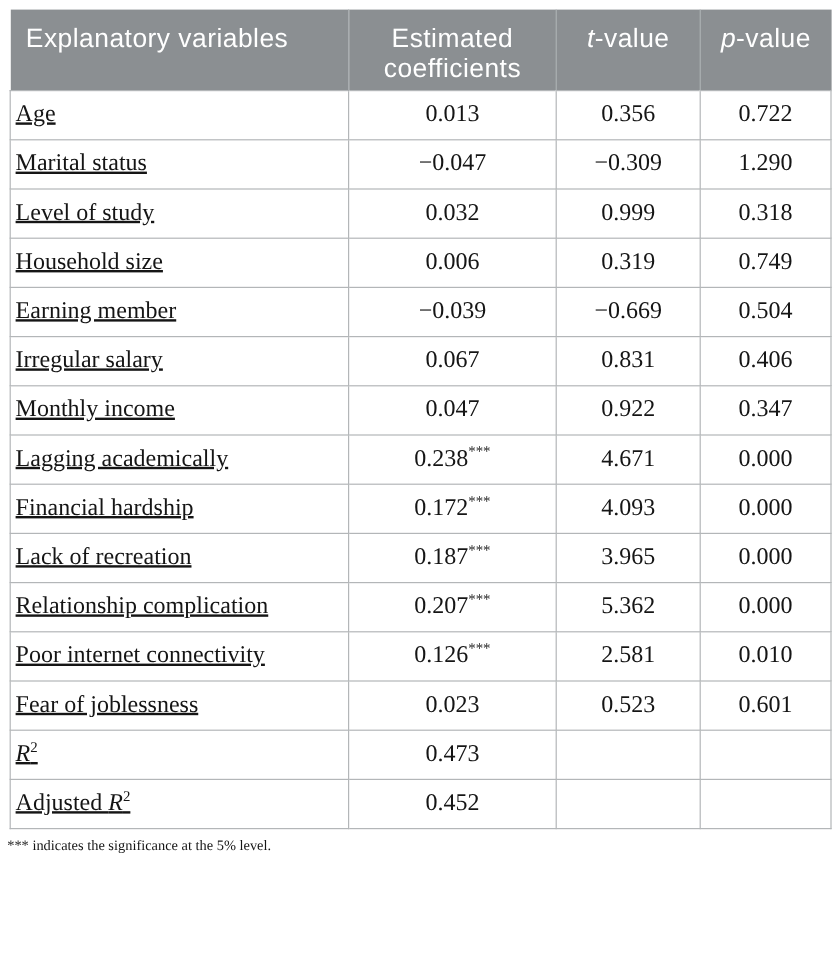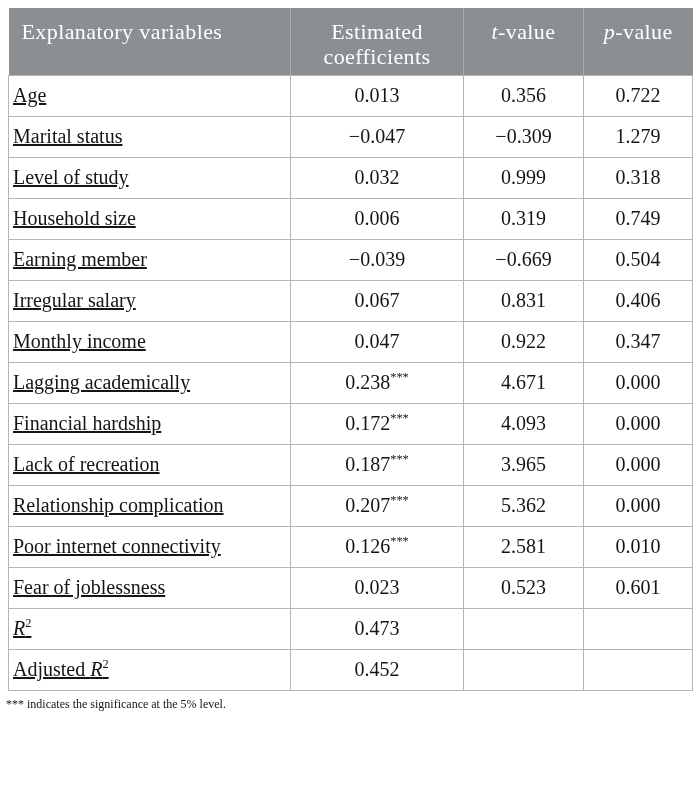--- a/index.html
+++ b/index.html
@@ -21,21 +21,21 @@
   .page{padding:8px 8px 0 8px;}
   table.stats{
     border-collapse:collapse;
     table-layout:fixed;
     width:684px;
   }
   
   thead th{
     background:var(--header-bg);
     color:var(--header-text);
-    font-family:Liberation Serif, serif;
+    font-family:Liberation Sans, sans-serif;
     font-size:22px;
     font-weight:400;
     letter-spacing:0.4px;
     line-height:25px;
     height:67px;
     vertical-align:top;
     padding:11px 4px 0 4px;
     text-align:center;
     border:none;
     border-left:1px solid var(--header-divider);
@@ -94,21 +94,21 @@
         <tr>
           <td class="c1">Age</td>
           <td>0.013</td>
           <td>0.356</td>
           <td>0.722</td>
         </tr>
         <tr>
           <td class="c1">Marital status</td>
           <td>−0.047</td>
           <td>−0.309</td>
-          <td>1.279</td>
+          <td>1.290</td>
         </tr>
         <tr>
           <td class="c1">Level of study</td>
           <td>0.032</td>
           <td>0.999</td>
           <td>0.318</td>
         </tr>
         <tr>
           <td class="c1">Household size</td>
           <td>0.006</td>

